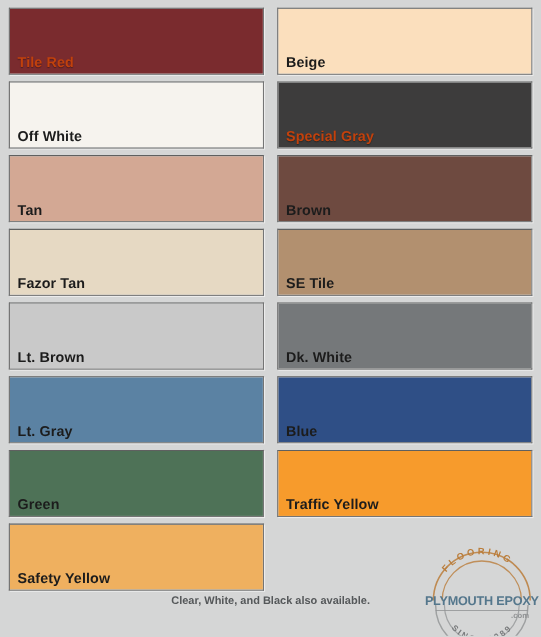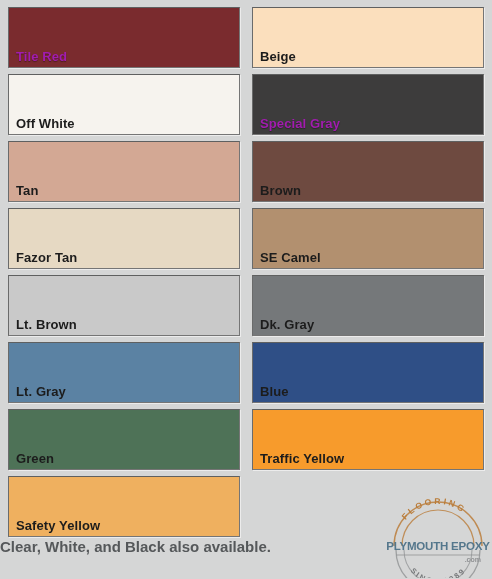--- a/index.html
+++ b/index.html
@@ -64,32 +64,33 @@
     font-size: 13px;
     font-weight: bold;
     letter-spacing: 0.1px;
     line-height: 15px;
     white-space: nowrap;
   }
   .swatch-label.dark {
     color: #1c1c1c;
   }
   .swatch-label.light {
-    color: #a21caf;
+    color: #c2410c;
     text-shadow: 0 1px 1px rgba(0,0,0,0.35);
   }
 
   .footer {
     position: absolute;
     left: 0;
     top: 536px;
     width: 492px;
     height: 43px;
+    text-align: center;
     color: #55585a;
-    font-size: 15px;
+    font-size: 10px;
     font-weight: bold;
     line-height: 20px;
     padding-top: 1px;
     box-sizing: border-box;
   }
   .footer-line {
     display: block;
     white-space: nowrap;
   }
 
@@ -134,29 +135,29 @@
       <div class="swatch">
         <div class="swatch-inner" style="background: rgb(110, 74, 64);"></div>
         <span class="swatch-label dark">Brown</span>
       </div>
       <div class="swatch">
         <div class="swatch-inner" style="background: rgb(230, 217, 195);"></div>
         <span class="swatch-label dark">Fazor Tan</span>
       </div>
       <div class="swatch">
         <div class="swatch-inner" style="background: rgb(178, 144, 111);"></div>
-        <span class="swatch-label dark">SE Camel</span>
+        <span class="swatch-label dark">SE Tile</span>
       </div>
       <div class="swatch">
         <div class="swatch-inner" style="background: rgb(201, 201, 201);"></div>
         <span class="swatch-label dark">Lt. Brown</span>
       </div>
       <div class="swatch">
         <div class="swatch-inner" style="background: rgb(117, 120, 122);"></div>
-        <span class="swatch-label dark">Dk. Gray</span>
+        <span class="swatch-label dark">Dk. White</span>
       </div>
       <div class="swatch">
         <div class="swatch-inner" style="background: rgb(91, 130, 163);"></div>
         <span class="swatch-label dark">Lt. Gray</span>
       </div>
       <div class="swatch">
         <div class="swatch-inner" style="background: rgb(47, 79, 134);"></div>
         <span class="swatch-label dark">Blue</span>
       </div>
       <div class="swatch">

